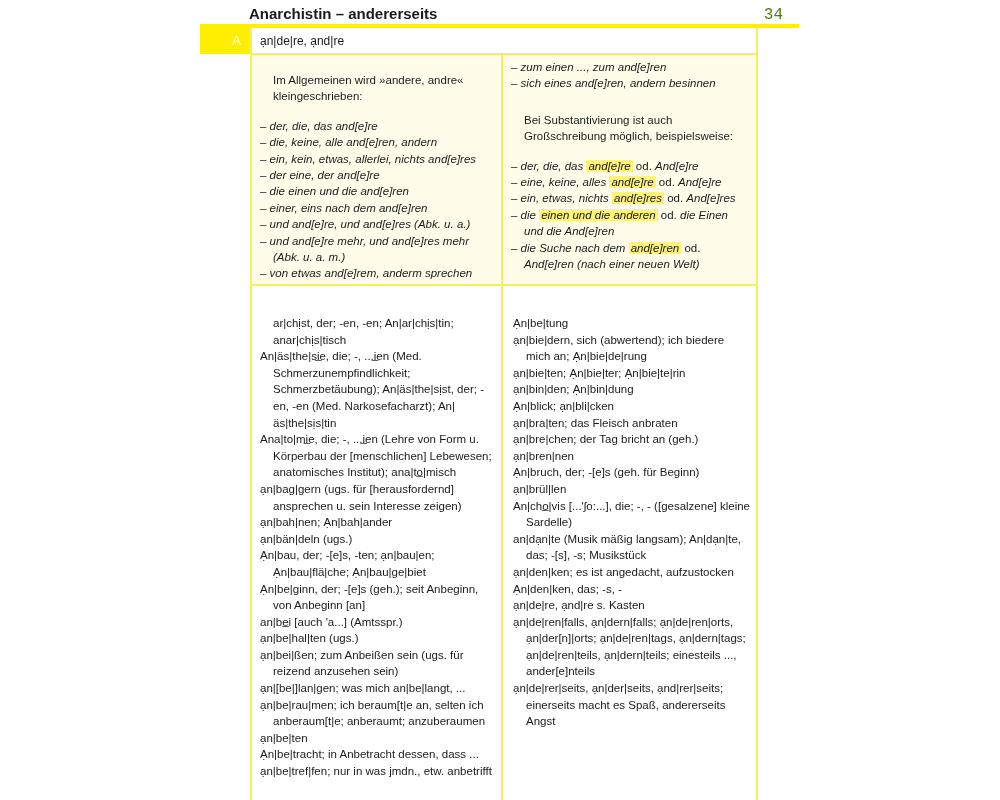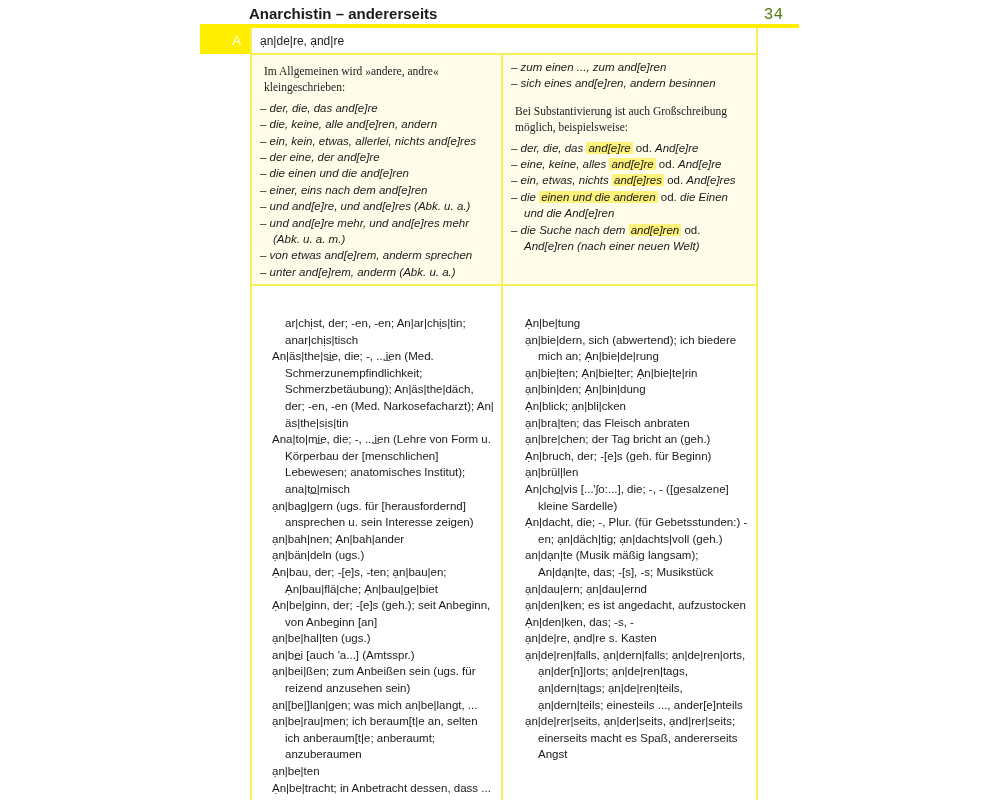--- a/index.html
+++ b/index.html
@@ -99,21 +99,21 @@
     }
     .box-col.right {
       width: 253px;
     }
     .dash-item {
       padding-left: 13px;
       text-indent: -13px;
       font-style: italic;
     }
     .dash-item .upright { font-style: normal; text-align: center; }
-    .para { margin: 4px; font-family: Liberation Serif, serif; }
+    .para { margin: 13px; }
     .gap { height: 7px; }
     .hl { background: #fdf27a; padding: 0 2px; }
     .entries {
       position: absolute;
       left: 250px;
       top: 284px;
       width: 504px;
       height: 516px;
       border-left: 2px solid #f7ef5a;
       border-right: 2px solid #f7ef5a;
@@ -132,21 +132,20 @@
       border-right: 2px solid #f7ef5a;
       padding: 29px 6px 0 8px;
     }
     .entry-col.right {
       width: 253px;
       padding: 29px 6px 0 10px;
     }
     .entry {
       padding-left: 13px;
       text-indent: -13px;
-      margin-left: 12px;
     }
     .entry.cont {
       padding-left: 13px;
       text-indent: 0;
     }
   </style>
 </head>
 <body>
 
 <div class="page-header">
@@ -195,49 +194,48 @@
       <div class="dash-item">
         <span>– die Suche nach dem </span><span class="hl">and[e]ren</span><span class="upright"> od. </span><span>And[e]ren (nach einer neuen Welt)</span>
       </div>
     </div>
   </div>
 </div>
 
 <div class="entries">
   <div class="entry-col left">
     <div class="entry cont">ar|chịst, der; -en, -en; An|ar|chịs|tin; anar|chịs|tisch</div>
-    <div class="entry">An|äs|the|si̲e, die; -, ...i̲en (Med. Schmerzunempfindlichkeit; Schmerzbetäubung); An|äs|the|däch, der; -en, -en (Med. Narkosefacharzt); An|äs|the|sịs|tin</div>
+    <div class="entry">An|äs|the|si̲e, die; -, ...i̲en (Med. Schmerzunempfindlichkeit; Schmerzbetäubung); An|äs|the|sịst, der; -en, -en (Med. Narkosefacharzt); An|äs|the|sịs|tin</div>
     <div class="entry">Ana|to|mi̲e, die; -, ...i̲en (Lehre von Form u. Körperbau der [menschlichen] Lebewesen; anatomisches Institut); ana|to̲|misch</div>
     <div class="entry">ạn|bag|gern (ugs. für [herausfordernd] ansprechen u. sein Interesse zeigen)</div>
     <div class="entry">ạn|bah|nen; Ạn|bah|ander</div>
     <div class="entry">ạn|bän|deln (ugs.)</div>
     <div class="entry">Ạn|bau, der; -[e]s, -ten; ạn|bau|en; Ạn|bau|flä|che; Ạn|bau|ge|biet</div>
     <div class="entry">Ạn|be|ginn, der; -[e]s (geh.); seit Anbeginn, von Anbeginn [an]</div>
+    <div class="entry">an|be̲i [auch 'a...] (Amtsspr.)</div>
     <div class="entry">ạn|be|hal|ten (ugs.)</div>
-    <div class="entry">an|be̲i [auch 'a...] (Amtsspr.)</div>
     <div class="entry">ạn|bei|ßen; zum Anbeißen sein (ugs. für reizend anzusehen sein)</div>
     <div class="entry">ạn|[be|]lan|gen; was mich an|be|langt, ...</div>
     <div class="entry">ạn|be|rau|men; ich beraum[t|e an, selten ich anberaum[t|e; anberaumt; anzuberaumen</div>
     <div class="entry">ạn|be|ten</div>
     <div class="entry">Ạn|be|tracht; in Anbetracht dessen, dass ...</div>
     <div class="entry">ạn|be|tref|fen; nur in was jmdn., etw. anbetrifft</div>
   </div>
   <div class="entry-col right">
     <div class="entry">Ạn|be|tung</div>
     <div class="entry">ạn|bie|dern, sich (abwertend); ich biedere mich an; Ạn|bie|de|rung</div>
     <div class="entry">ạn|bie|ten; Ạn|bie|ter; Ạn|bie|te|rin</div>
     <div class="entry">ạn|bin|den; Ạn|bin|dung</div>
     <div class="entry">Ạn|blick; ạn|bli|cken</div>
     <div class="entry">ạn|bra|ten; das Fleisch anbraten</div>
     <div class="entry">ạn|bre|chen; der Tag bricht an (geh.)</div>
+    <div class="entry">ạn|bren|nen</div>
     <div class="entry">Ạn|bruch, der; -[e]s (geh. für Beginn)</div>
     <div class="entry">ạn|brül|len</div>
     <div class="entry">An|cho̲|vis [...'ʃo:...], die; -, - ([gesalzene] kleine Sardelle)</div>
-    <div class="entry">Ạn|dacht, die; -, Plur. (für Gebetsstunden:) -en; ạn|däch|tig; ạn|dachts|voll (geh.)</div>
     <div class="entry">an|dạn|te (Musik mäßig langsam); An|dạn|te, das; -[s], -s; Musikstück</div>
-    <div class="entry">ạn|dau|ern; ạn|dau|ernd</div>
     <div class="entry">ạn|den|ken; es ist angedacht, aufzustocken</div>
     <div class="entry">Ạn|den|ken, das; -s, -</div>
     <div class="entry">ạn|de|re, ạnd|re s. Kasten</div>
     <div class="entry">ạn|de|ren|falls, ạn|dern|falls; ạn|de|ren|orts, ạn|der[n]|orts; ạn|de|ren|tags, ạn|dern|tags; ạn|de|ren|teils, ạn|dern|teils; einesteils ..., ander[e]nteils</div>
     <div class="entry">ạn|de|rer|seits, ạn|der|seits, ạnd|rer|seits; einerseits macht es Spaß, andererseits Angst</div>
   </div>
 </div>
 
 </body></html>

